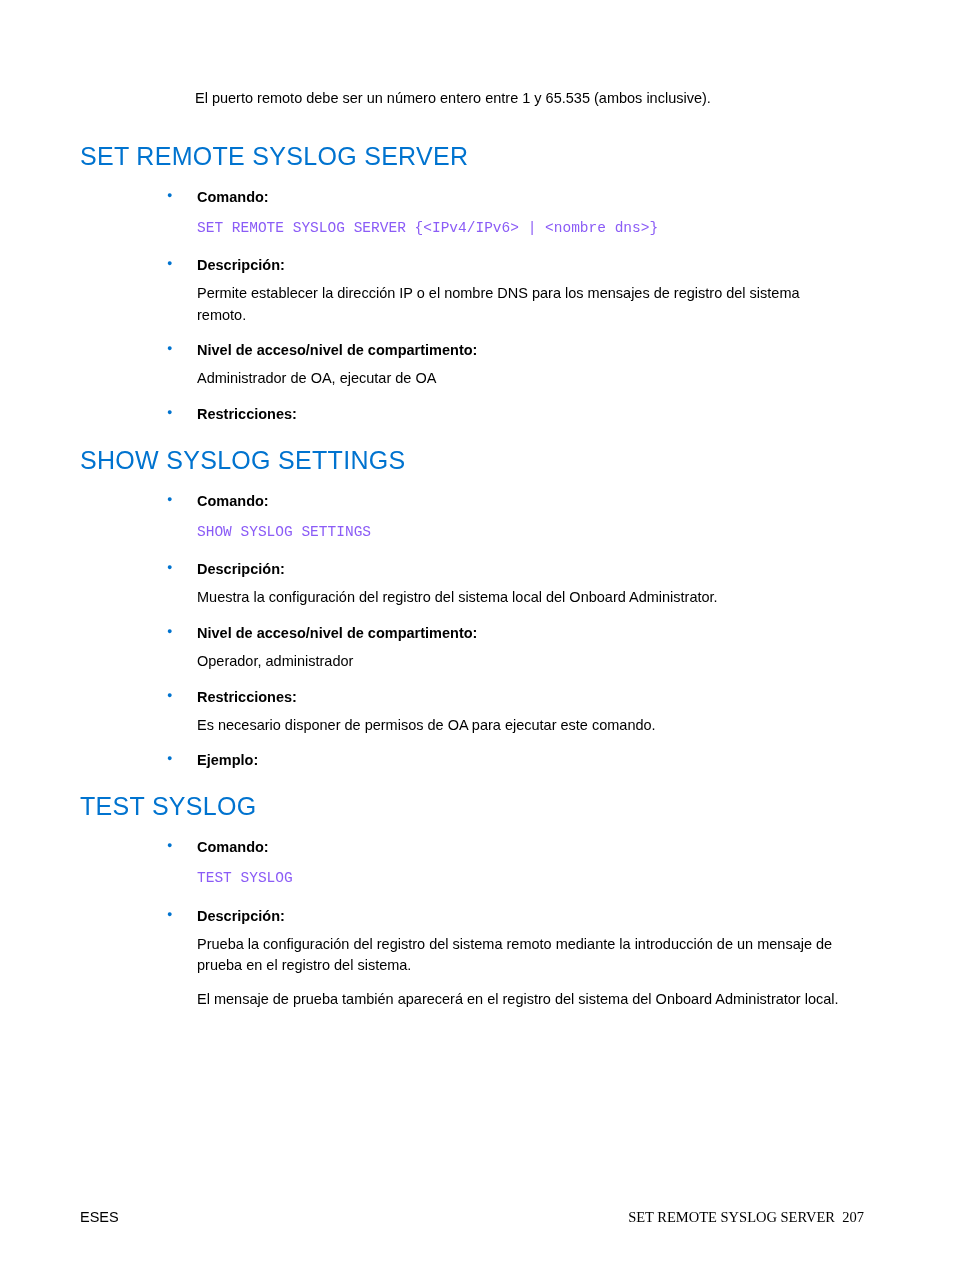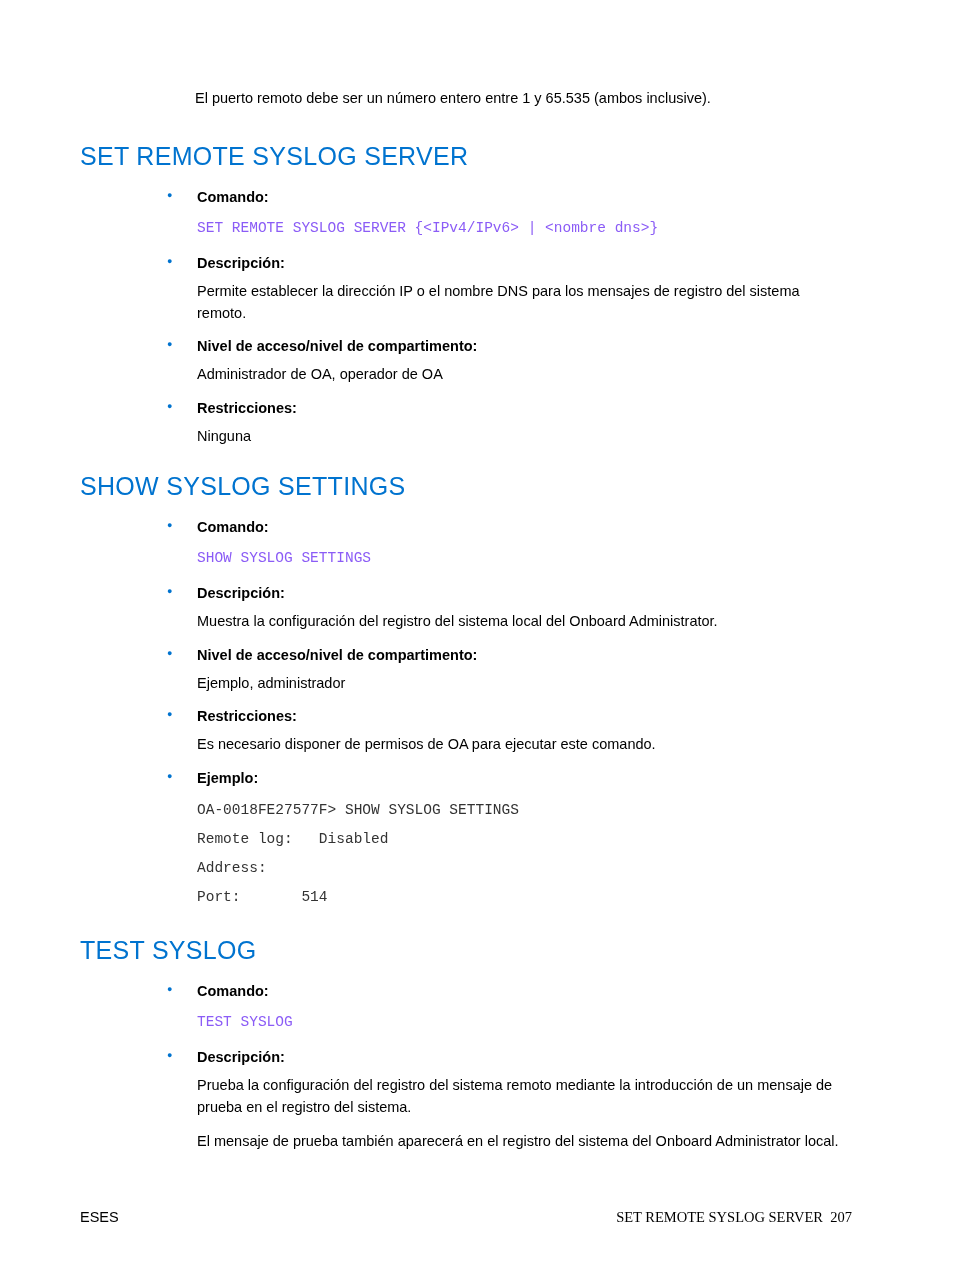--- a/index.html
+++ b/index.html
@@ -43,20 +43,21 @@
       content: "●";
       color: #0073cf;
       position: absolute;
       left: 15px;
       top: 1px;
       font-size: 9px;
     }
     .label {
       font-weight: bold;
       margin-bottom: 10px;
+      margin-top: 16px;
     }
     .body-text {
       line-height: 1.5;
       margin-bottom: 4px;
     }
     .body-text + .body-text {
       margin-top: 12px;
     }
     .mono {
       font-family: "Courier New", Courier, monospace;
@@ -68,21 +69,21 @@
     .mono-single {
       font-family: "Courier New", Courier, monospace;
       font-size: 14.5px;
       color: #8b5cf6;
       line-height: 1.8;
     }
     .footer {
       position: absolute;
       bottom: 45px;
       left: 80px;
-      right: 80px;
+      right: 68px;
       display: flex;
       justify-content: space-between;
       font-size: 14.5px;
     }
     .footer-right {
       text-align: right;
       font-family: Liberation Serif, serif;
     }
   </style>
 </head>
@@ -97,52 +98,47 @@
     <li>
       <div class="label">Comando:</div>
       <div class="mono-single">SET REMOTE SYSLOG SERVER {&lt;IPv4/IPv6&gt; | &lt;nombre dns&gt;}</div>
     </li>
     <li>
       <div class="label">Descripción:</div>
       <div class="body-text">Permite establecer la dirección IP o el nombre DNS para los mensajes de registro del sistema remoto.</div>
     </li>
     <li>
       <div class="label">Nivel de acceso/nivel de compartimento:</div>
-      <div class="body-text">Administrador de OA, operador de OA</div>
+      <div class="body-text">Administrador de OA, ejecutar de OA</div>
     </li>
     <li>
       <div class="label">Restricciones:</div>
-      <div class="body-text">Ninguna</div>
     </li>
   </ul>
 
   <h1 class="section-title">SHOW SYSLOG SETTINGS</h1>
   <ul class="cmd-list">
     <li>
       <div class="label">Comando:</div>
       <div class="mono-single">SHOW SYSLOG SETTINGS</div>
     </li>
     <li>
       <div class="label">Descripción:</div>
       <div class="body-text">Muestra la configuración del registro del sistema local del Onboard Administrator.</div>
     </li>
     <li>
       <div class="label">Nivel de acceso/nivel de compartimento:</div>
-      <div class="body-text">Ejemplo, administrador</div>
+      <div class="body-text">Operador, administrador</div>
     </li>
     <li>
       <div class="label">Restricciones:</div>
       <div class="body-text">Es necesario disponer de permisos de OA para ejecutar este comando.</div>
     </li>
     <li>
       <div class="label">Ejemplo:</div>
-      <div class="mono">OA-0018FE27577F&gt; SHOW SYSLOG SETTINGS
-Remote log:   Disabled
-Address:
-Port:       514</div>
     </li>
   </ul>
 
   <h1 class="section-title">TEST SYSLOG</h1>
   <ul class="cmd-list">
     <li>
       <div class="label">Comando:</div>
       <div class="mono-single">TEST SYSLOG</div>
     </li>
     <li>

